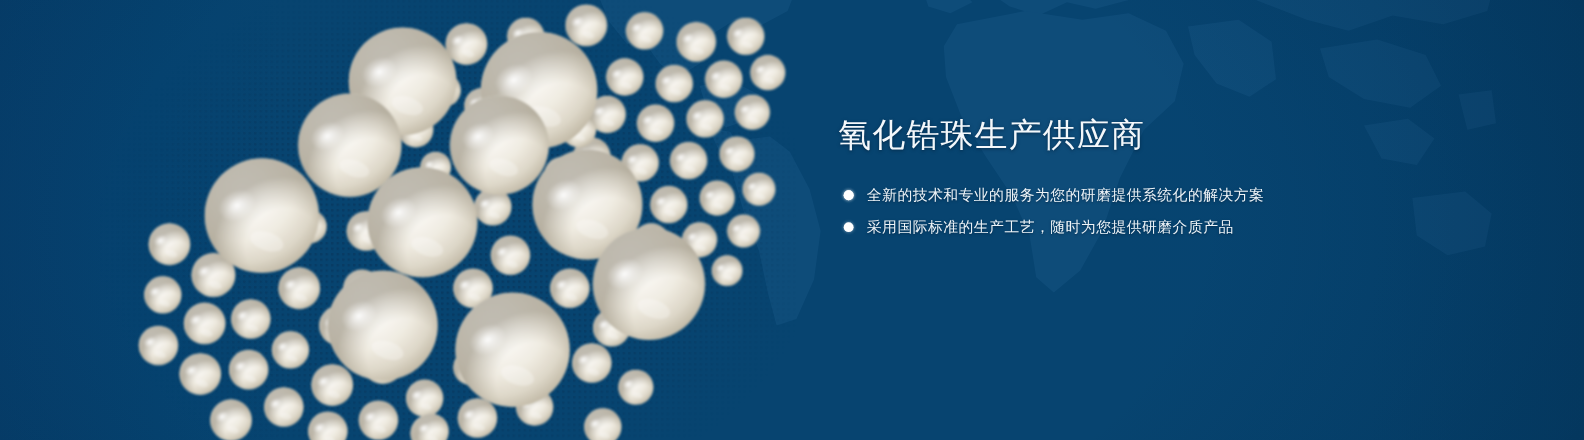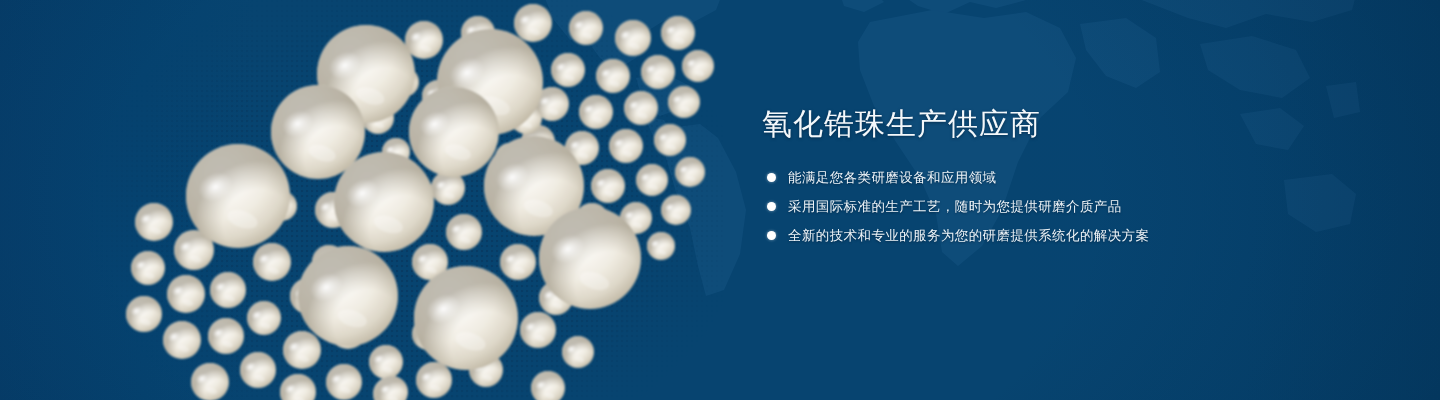--- a/index.html
+++ b/index.html
@@ -254,29 +254,28 @@
   </div>
 
   <div class="copy">
 
     <h1 class="headline">氧化锆珠生产供应商</h1>
 
     <ul class="points">
 
       <li>
         <span class="dot"></span>
-        <span class="ln">能满足您各类研磨设备和应用领域</span>
+      </li>
+
+      <li>
+        <span class="dot"></span>
+        <span class="ln">全新的技术和专业的服务为您的研磨提供系统化的解决方案</span>
       </li>
 
       <li>
         <span class="dot"></span>
         <span class="ln">采用国际标准的生产工艺，随时为您提供研磨介质产品</span>
       </li>
 
-      <li>
-        <span class="dot"></span>
-        <span class="ln">全新的技术和专业的服务为您的研磨提供系统化的解决方案</span>
-      </li>
-
     </ul>
   </div>
 
 </div>
 
 </body></html>

